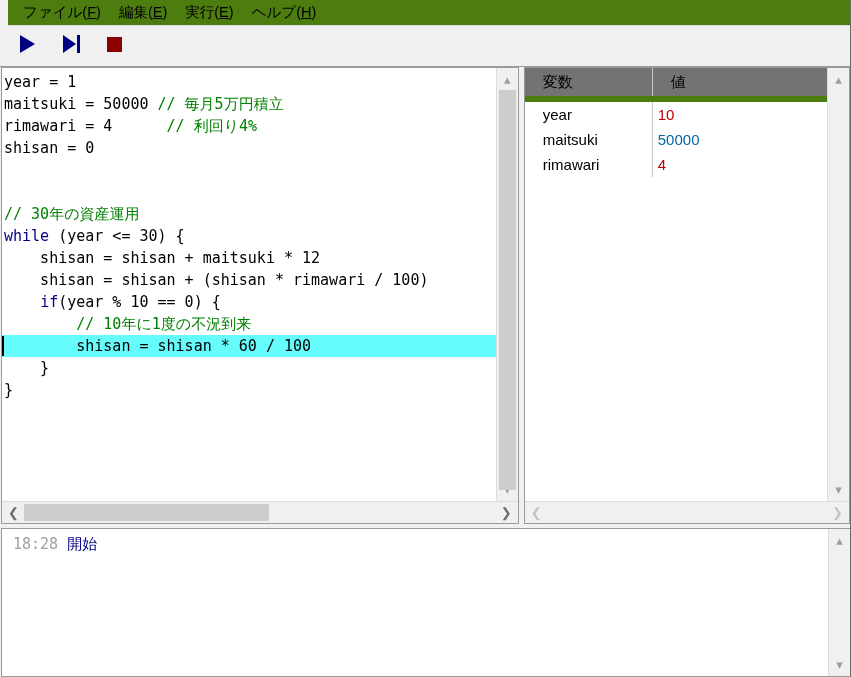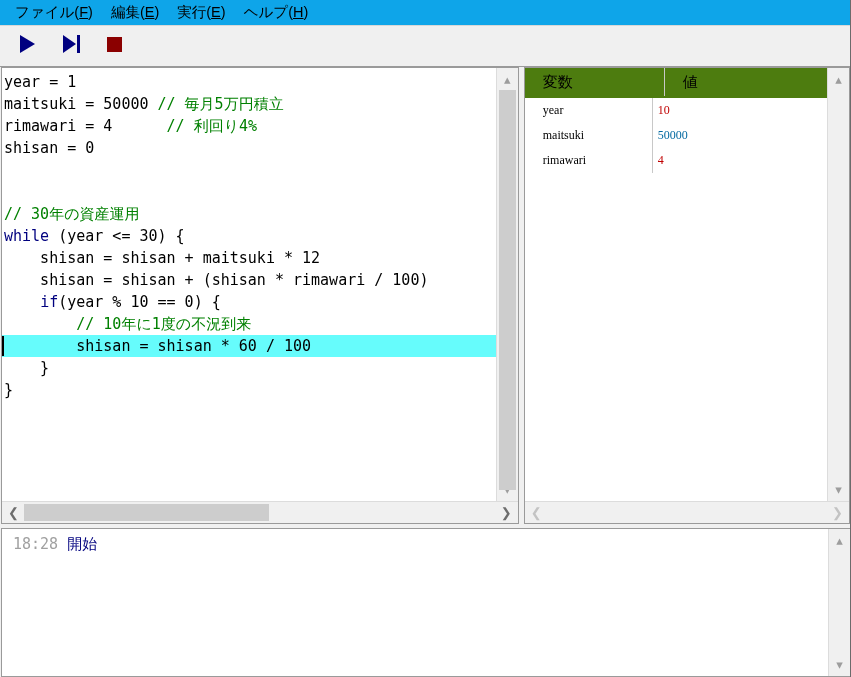--- a/index.html
+++ b/index.html
@@ -21,26 +21,27 @@
     background: #f0f0f0;
     box-sizing: border-box;
     border-right: 1px solid #6b6b6b;
     display: flex;
     flex-direction: column;
   }
 
   
   .menubar {
     height: 25px;
-    background: #0ea5e9;
+    background: #4d7c0f;
     display: flex;
     align-items: center;
     padding-left: 6px;
     border-bottom: 1px solid #d8d8d8;
     flex: 0 0 auto;
+    margin-left: 8px;
   }
   .menu-item {
     font-size: 14.5px;
     color: #000000;
     padding: 1px 9px 2px 9px;
     white-space: nowrap;
     font-family: "Liberation Sans", sans-serif;
     cursor: default;
   }
   .menu-item .accel { text-decoration: underline; }
@@ -191,42 +192,41 @@
     min-height: 0;
   }
   .vars-table {
     flex: 1 1 auto;
     position: relative;
     overflow: hidden;
   }
   .vars-head {
     display: flex;
     height: 28px;
-    background: #4d7c0f;
-    border-bottom: 2px solid #4d7c0f;
-    gap: 12px;
+    background: #737373;
+    border-bottom: 6px solid #4d7c0f;
   }
   .vars-head .th {
     font-family: "DejaVu Sans Mono", monospace;
     font-size: 15px;
     color: #000000;
     line-height: 28px;
     padding-left: 18px;
     box-sizing: border-box;
   }
   .col-name { width: 127px; }
   .col-val  { flex: 1 1 auto; border-left: 1px solid #c8c8c8; }
   .vars-rows { position: relative; }
   .vrow {
     display: flex;
     height: 25px;
   }
   .vrow .cname, .vrow .cval {
-    font-family: Liberation Serif, serif;
-    font-size: 12px;
+    font-family: Liberation Sans, sans-serif;
+    font-size: 15px;
     line-height: 25px;
     box-sizing: border-box;
     padding-left: 18px;
   }
   .vrow .cname { width: 127px; color: #000000; }
   .vrow .cval  { flex: 1 1 auto; color: #c00000; padding-left: 6px; }
   .vgrid {
     position: absolute;
     top: 0; bottom: 0;
     left: 127px;

